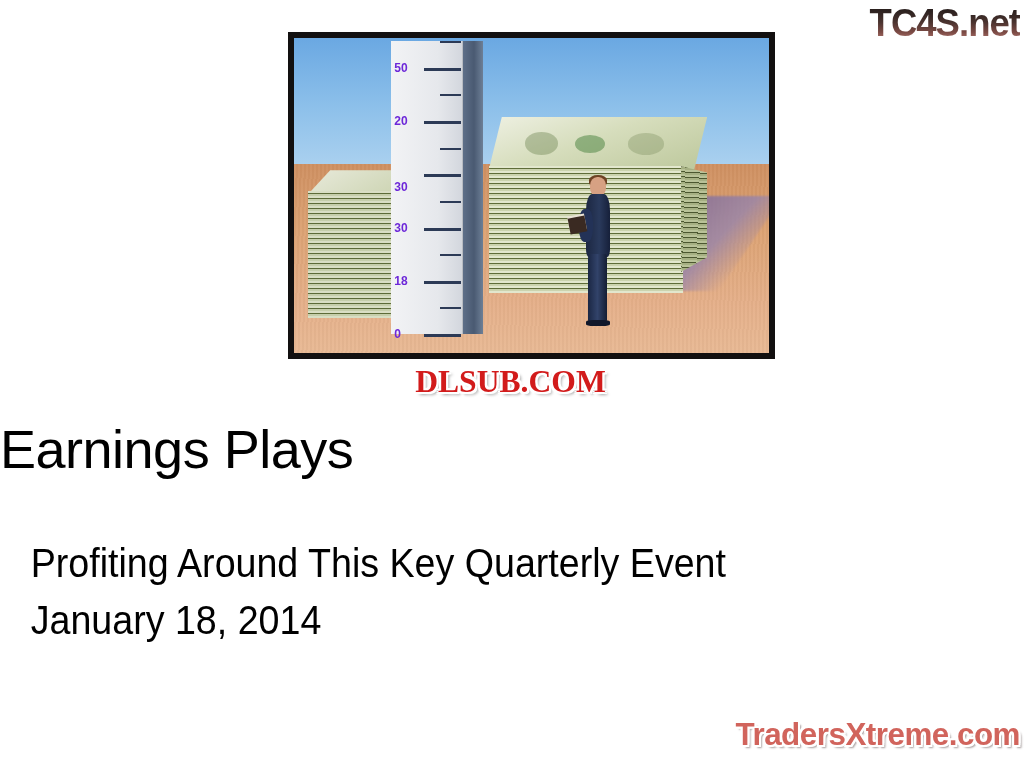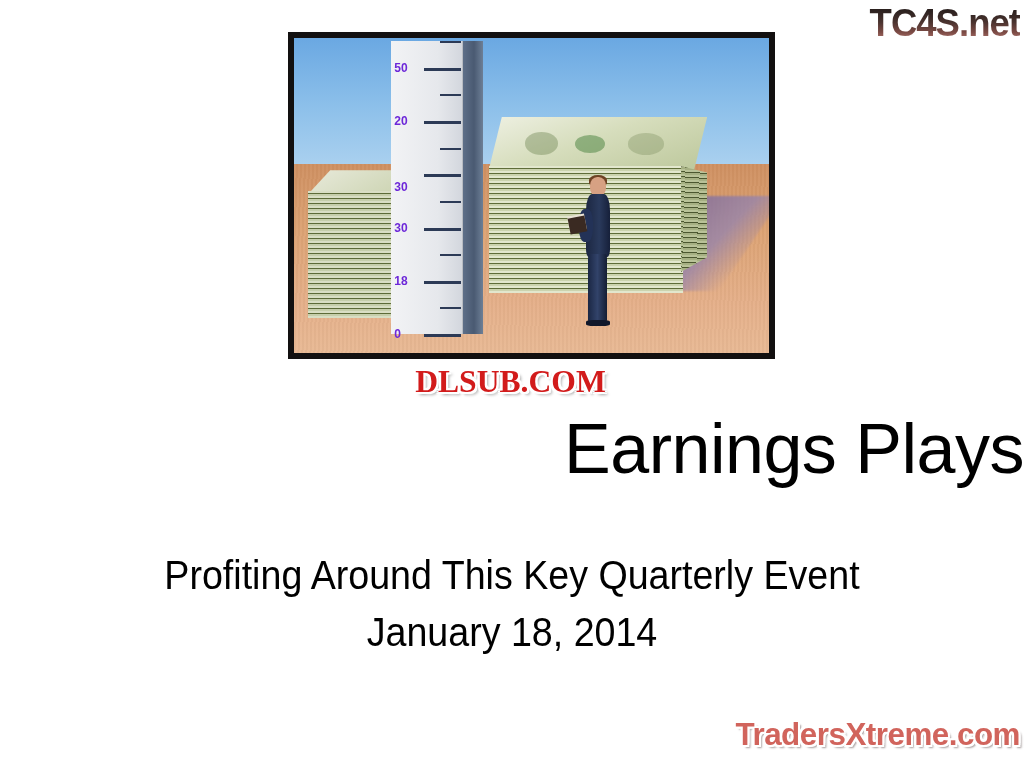--- a/index.html
+++ b/index.html
@@ -279,34 +279,32 @@
        2px -2px 0 #ffffff, -2px 2px 0 #ffffff,
        3px 3px 3px rgba(0,0,0,.35);
   }
 
   
   #slide-title {
     position: absolute;
     left: 0;
     top: 418px;
     width: 1024px;
-    text-align: right;
-    font-size: 70px;
+    text-align: left;
+    font-size: 54px;
     line-height: 62px;
     font-weight: normal;
     letter-spacing: -0.5px;
     color: #000000;
   }
   #subtitle-block {
     position: absolute;
     left: 0;
     top: 535px;
     width: 1024px;
-    text-align: center;
-    margin-top: 12px;
   }
   #subtitle-line {
     font-size: 40px;
     line-height: 56px;
     font-weight: normal;
     transform: scaleX(0.94);
     display: block;
   }
   #subtitle-date {
     font-size: 40px;

